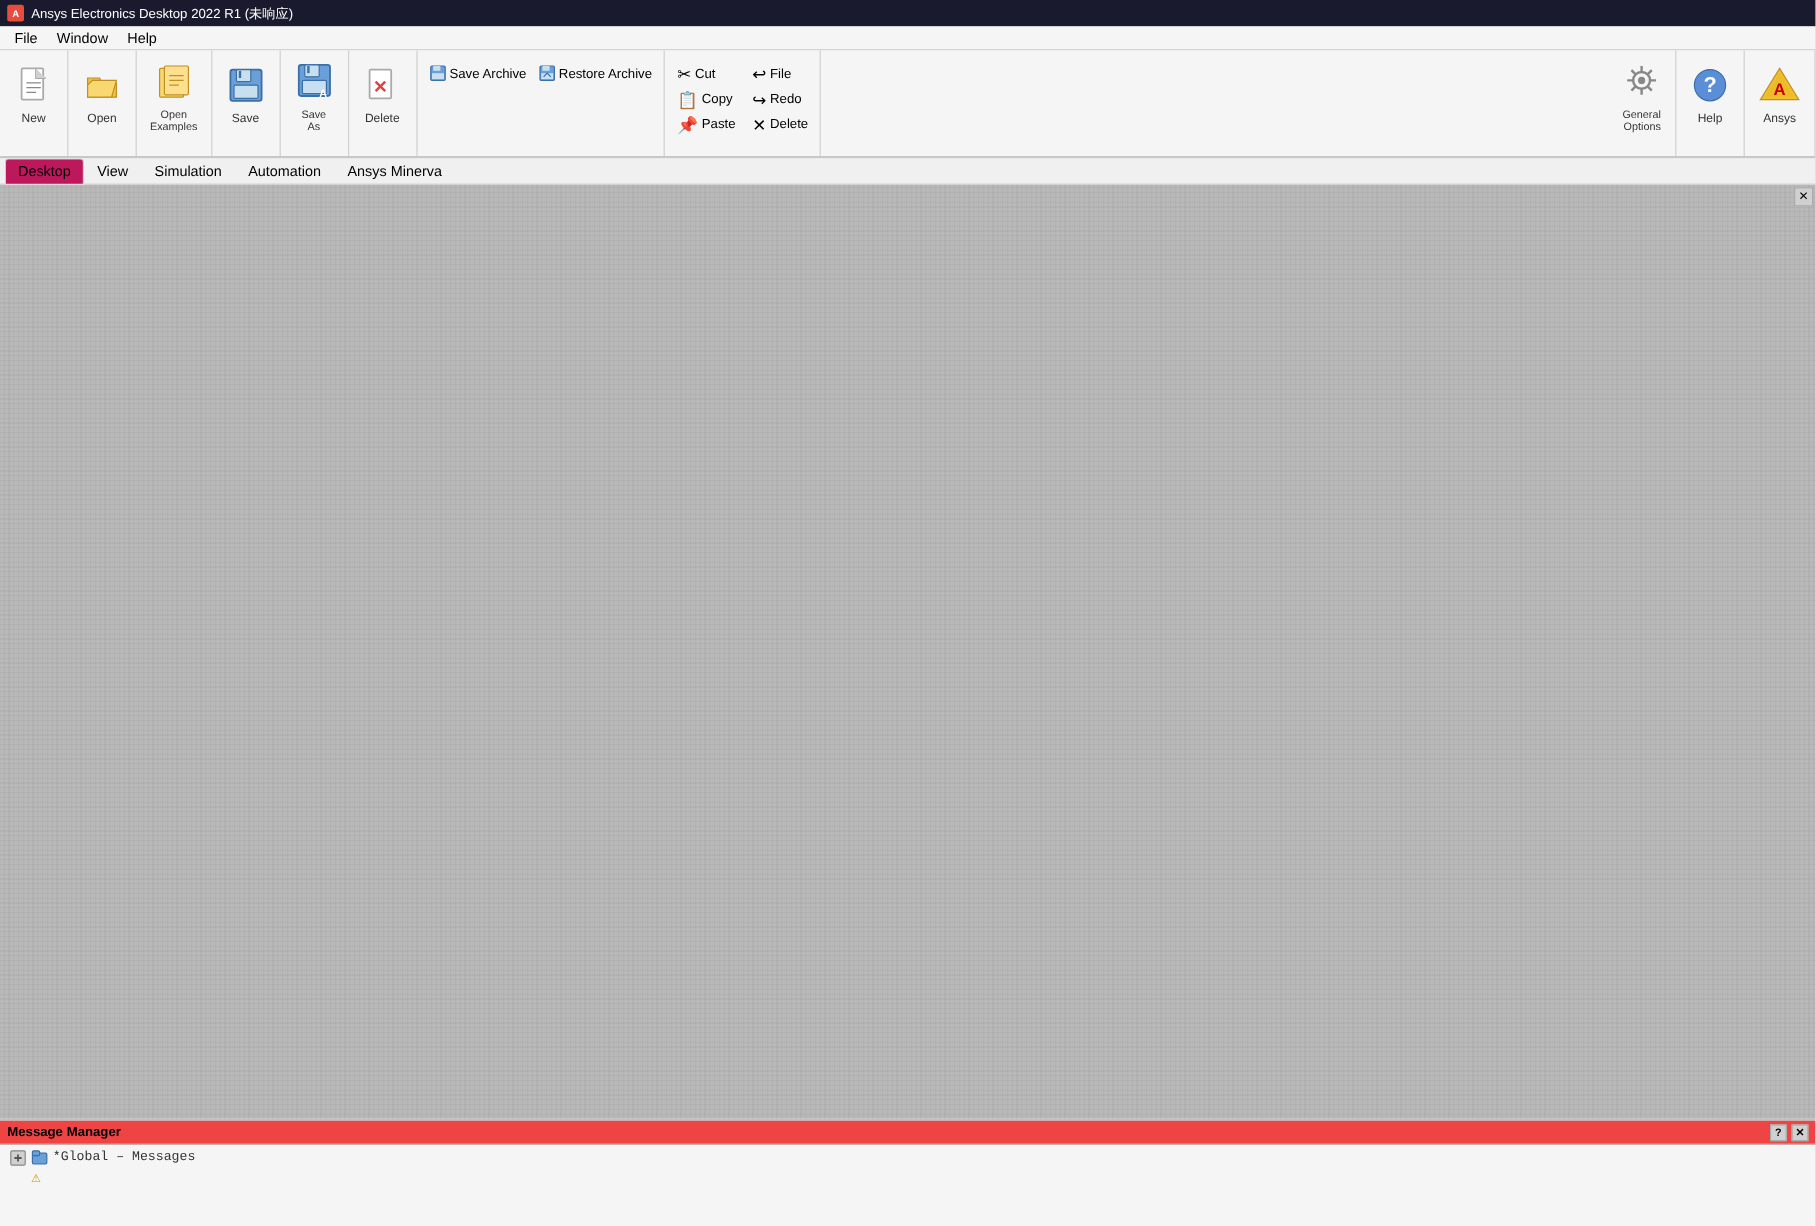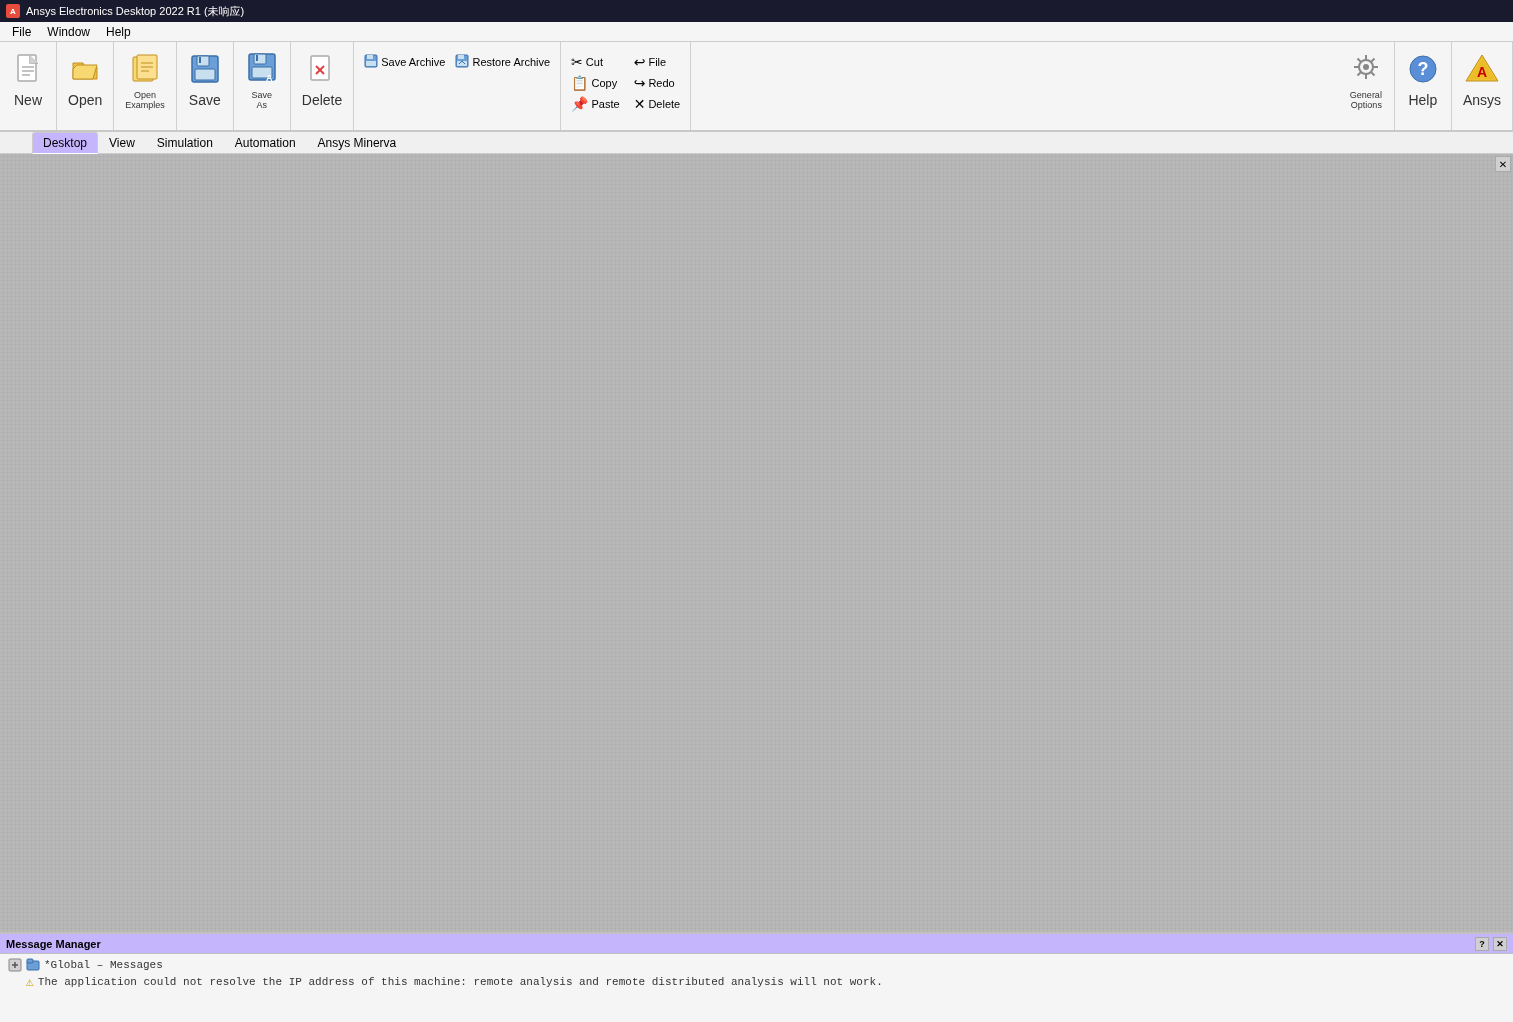--- a/index.html
+++ b/index.html
@@ -55,21 +55,21 @@
       flex-direction: column;
       align-items: center;
       justify-content: center;
       cursor: pointer;
       padding: 3px 5px;
       border-radius: 3px;
       min-width: 44px;
       height: 68px;
     }
     .ribbon-btn .icon-area { font-size: 28px; line-height: 1; margin-bottom: 2px; }
-    .ribbon-btn .label { font-size: 14px; text-align: right; color: #333; }
+    .ribbon-btn .label { font-size: 10px; text-align: right; color: #333; }
 
     .ribbon-btn-small {
       display: flex;
       flex-direction: row;
       align-items: center;
       cursor: pointer;
       padding: 1px 4px;
       border-radius: 2px;
       height: 20px;
       white-space: nowrap;
@@ -88,25 +88,24 @@
     }
     .toolbar-tab {
       padding: 3px 10px;
       font-size: 12px;
       cursor: pointer;
       border: 1px solid transparent;
       border-bottom: none;
       border-radius: 3px 3px 0 0;
     }
     .toolbar-tab.active {
-      background: #c4b5fd;
+      background: #be185d;
       border-color: #ccc;
       border-bottom: 1px solid white;
       margin-bottom: -1px;
-      margin-left: 28px;
     }
 
     
     #workspace {
       background: #b8b8b8;
       background-image: repeating-linear-gradient(
         0deg,
         transparent,
         transparent 3px,
         rgba(0,0,0,0.03) 3px,
@@ -139,21 +138,21 @@
 
     
     #message-manager {
       background: #f5f5f5;
       border-top: 2px solid #c0c0c0;
       height: 90px;
       display: flex;
       flex-direction: column;
     }
     #message-manager-header {
-      background: #c4b5fd;
+      background: #ef4444;
       border-bottom: 1px solid #c0c0c0;
       height: 20px;
       display: flex;
       align-items: center;
       justify-content: space-between;
       padding: 0 6px;
       font-size: 11px;
       font-weight: bold;
     }
     #message-manager-header .controls { display: flex; gap: 4px; }
@@ -405,19 +404,18 @@
             <line x1="4" y1="7" x2="10" y2="7" stroke="#555" stroke-width="1.5"></line>
           </svg>
           <svg width="14" height="14" viewBox="0 0 14 14">
             <rect x="1" y="3" width="12" height="9" rx="1" fill="#6a9fd8" stroke="#3a6fa8" stroke-width="1"></rect>
             <rect x="1" y="1" width="6" height="4" rx="1" fill="#6a9fd8" stroke="#3a6fa8" stroke-width="1"></rect>
           </svg>
           <span class="msg-text">*Global – Messages</span>
         </div>
         <div class="msg-group" style="margin-left:18px;">
           <span class="msg-warning">⚠</span>
-          <span class="msg-text">The application could not resolve the IP address of this machine: remote analysis and remote distributed analysis will not work.</span>
         </div>
       </div>
     </div>
   </div>
 
 </div>
 
 </body></html>

